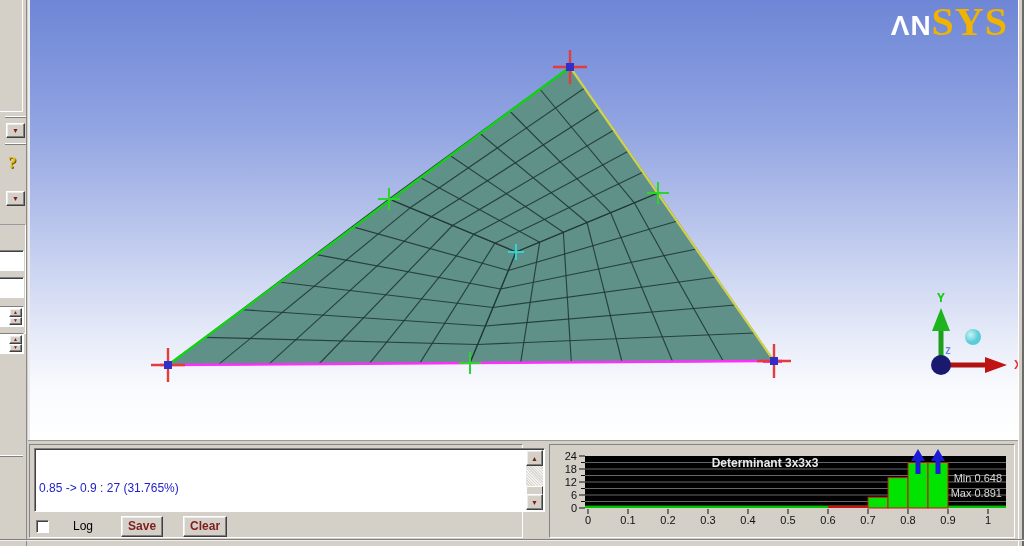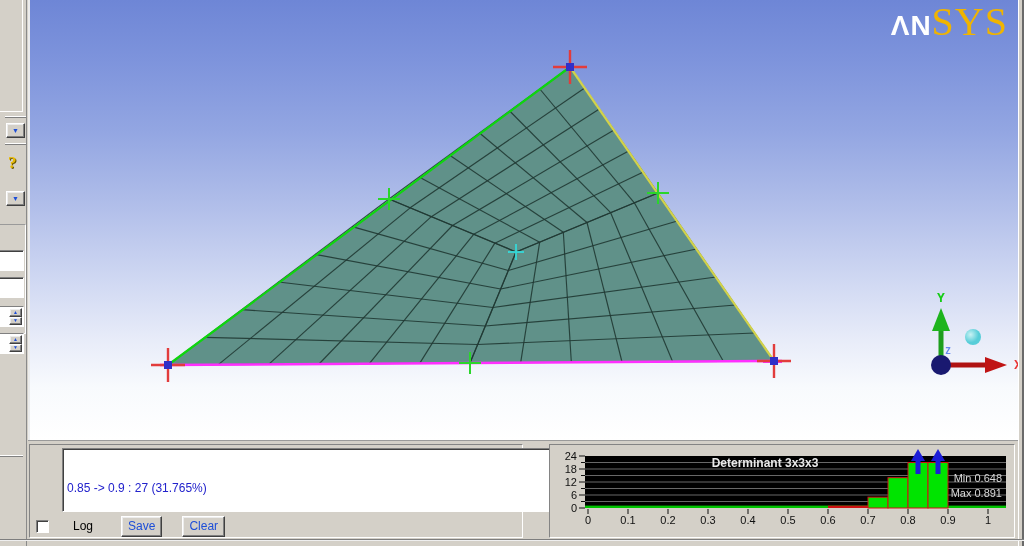--- a/index.html
+++ b/index.html
@@ -9,21 +9,21 @@
 
   
   .left-strip { position:absolute; left:0; top:0; width:27px; height:546px;
     background:#d4d0c8; border-right:1px solid #8a8a8a; z-index:5; overflow:hidden; }
   .sunken-box { position:absolute; border:1px solid;
     border-color:#828282 #ffffff #ffffff #828282; background:#d4d0c8; }
   .raised-divider { position:absolute; height:2px; border-top:1px solid #ffffff; border-bottom:1px solid #808080; }
   .win-btn { background:#d4d0c8; border:1px solid;
     border-color:#ffffff #404040 #404040 #ffffff;
     box-shadow: inset -1px -1px 0 #808080, inset 1px 1px 0 #ececec;
-    color:#1d4ed8; display:flex; align-items:center; justify-content:center; cursor:default; }
+    color:#7f1d1d; display:flex; align-items:center; justify-content:center; cursor:default;font-weight:bold; }
   .drop-btn { position:absolute; width:19px; height:15px; font-size:7px; }
   .help-q { position:absolute; font-family:"Liberation Serif", serif; font-weight:bold;
     font-size:17px; color:#e8b800; text-shadow:1px 1px 0 #6b5900; }
   .mini-field { position:absolute; background:#ffffff; border:1px solid;
     border-color:#808080 #ffffff #ffffff #808080; box-shadow: inset 1px 1px 0 #404040; }
   .spin { position:absolute; width:26px; height:21px; background:#fff;
     border:1px solid; border-color:#808080 #fff #fff #808080; }
   .spin .spin-btns { position:absolute; right:1px; top:1px; width:13px; height:17px;
     display:flex; flex-direction:column; }
   .spin .spin-btns > div { flex:1; font-size:5px; line-height:5px; }
@@ -32,38 +32,38 @@
   .viewport { position:absolute; left:28px; top:0; width:990px; height:440px;
     border-left:2px solid #ececec;
     background:linear-gradient(to bottom, #6e86d6 0%, #7e94dc 14%, #93a6e2 30%,
       #b3c0ea 48%, #d2daf3 65%, #e9edf9 78%, #f8fafd 88%, #ffffff 100%);
     z-index:1; }
   #scene-svg { position:absolute; left:0; top:0; width:1024px; height:440px; z-index:2; }
   .logo { position:absolute; top:0px; right:10px; z-index:3; line-height:44px;
     letter-spacing:1px; user-select:none; }
   .logo .logo-an { font-family:"Liberation Sans", sans-serif; font-weight:bold;
     font-size:28px; color:#ffffff; }
-  .logo .logo-sys { font-family:"Liberation Serif", serif; font-weight:normal;
+  .logo .logo-sys { font-family:"Liberation Serif", serif; font-weight:bold;
     font-size:40px; color:#f0b400; }
 
   
   .right-edge { position:absolute; left:1018px; top:0; width:6px; height:546px;
     background:#d4d0c8; box-shadow: inset -2px 0 0 #6a6a6a, inset 1px 0 0 #ffffff; z-index:6; }
 
   
   .bottom-panel { position:absolute; left:28px; top:440px; width:990px; height:106px;
     background:#d4d0c8; border-top:1px solid #9a9a9a; z-index:4; }
   .panel-frame { position:absolute; border:1px solid; border-color:#848484 #ffffff #ffffff #848484;
     background:#d4d0c8; }
   .console-frame { left:1px; top:3px; width:494px; height:94px; }
   .histo-frame  { left:521px; top:3px; width:466px; height:94px; }
 
   .console-box { position:absolute; left:4px; top:3px; width:511px; height:64px;
     background:#ffffff; border:1px solid; border-color:#808080 #ffffff #ffffff #808080;
-    box-shadow: inset 1px 1px 0 #404040; overflow:hidden;margin-left:28px; }
+    box-shadow: inset 1px 1px 0 #404040; overflow:hidden; }
   .console-text { position:absolute; left:4px; top:2px; right:20px;
     font-size:12px; line-height:15px; color:#2222cc; white-space:pre; }
   .vscroll { position:absolute; right:1px; top:1px; width:17px; bottom:1px;
     background:repeating-linear-gradient(45deg,#f0f0ee 0 1px,#dbd8d2 1px 2px); }
   .vscroll .sbtn { position:absolute; left:0; width:17px; height:16px; font-size:7px; }
   .vscroll .sthumb { position:absolute; left:0; width:17px; height:12px; top:36px;
     background:#d4d0c8; border:1px solid; border-color:#ffffff #404040 #404040 #ffffff; }
   .console-controls { position:absolute; left:6px; top:70px; height:22px;
     display:flex; align-items:center; gap:20px; }
   .checkbox { width:13px; height:13px; background:#fff; border:1px solid;

